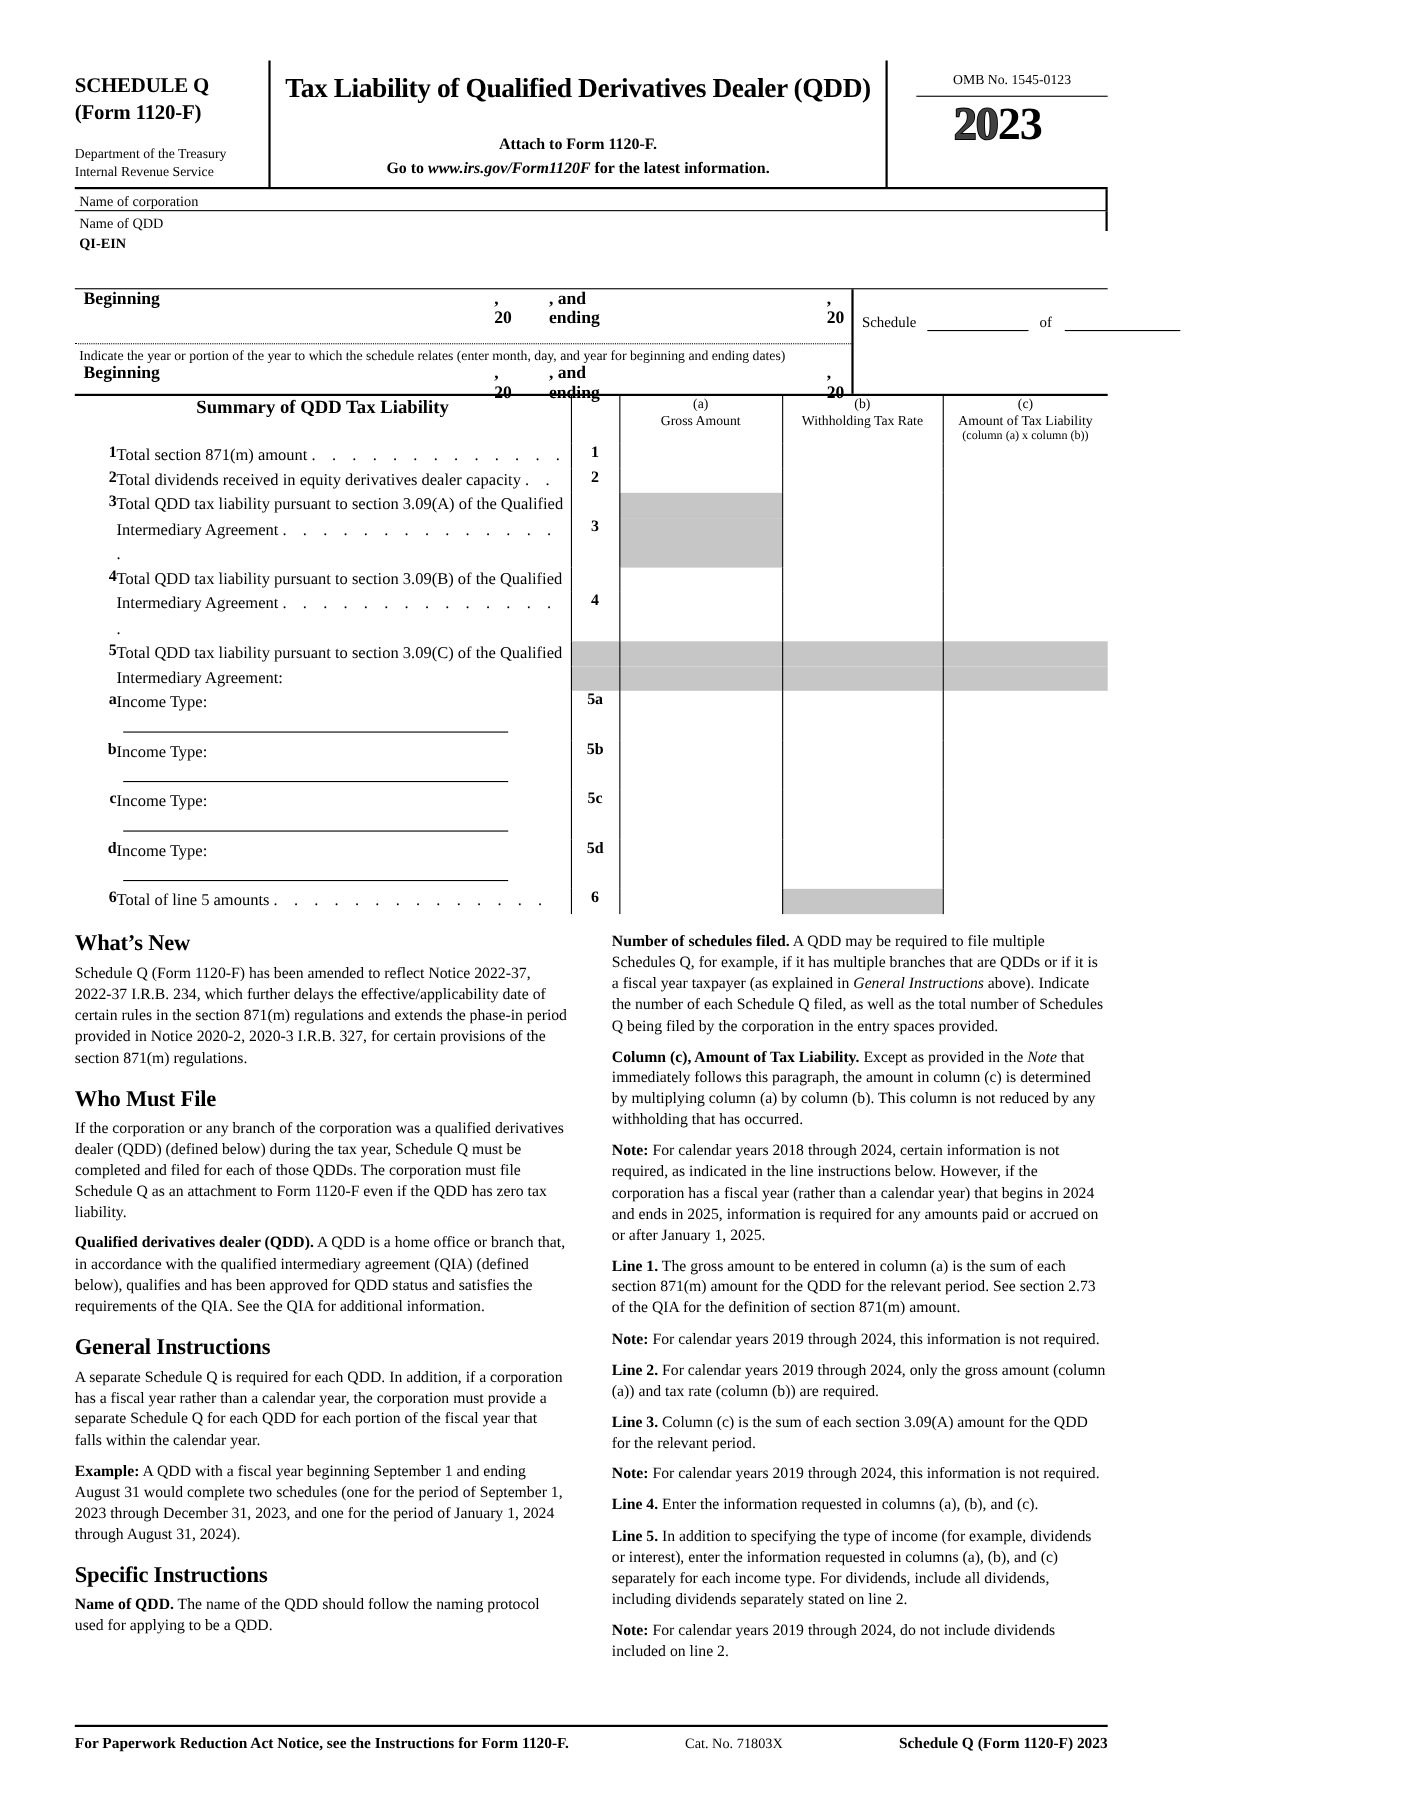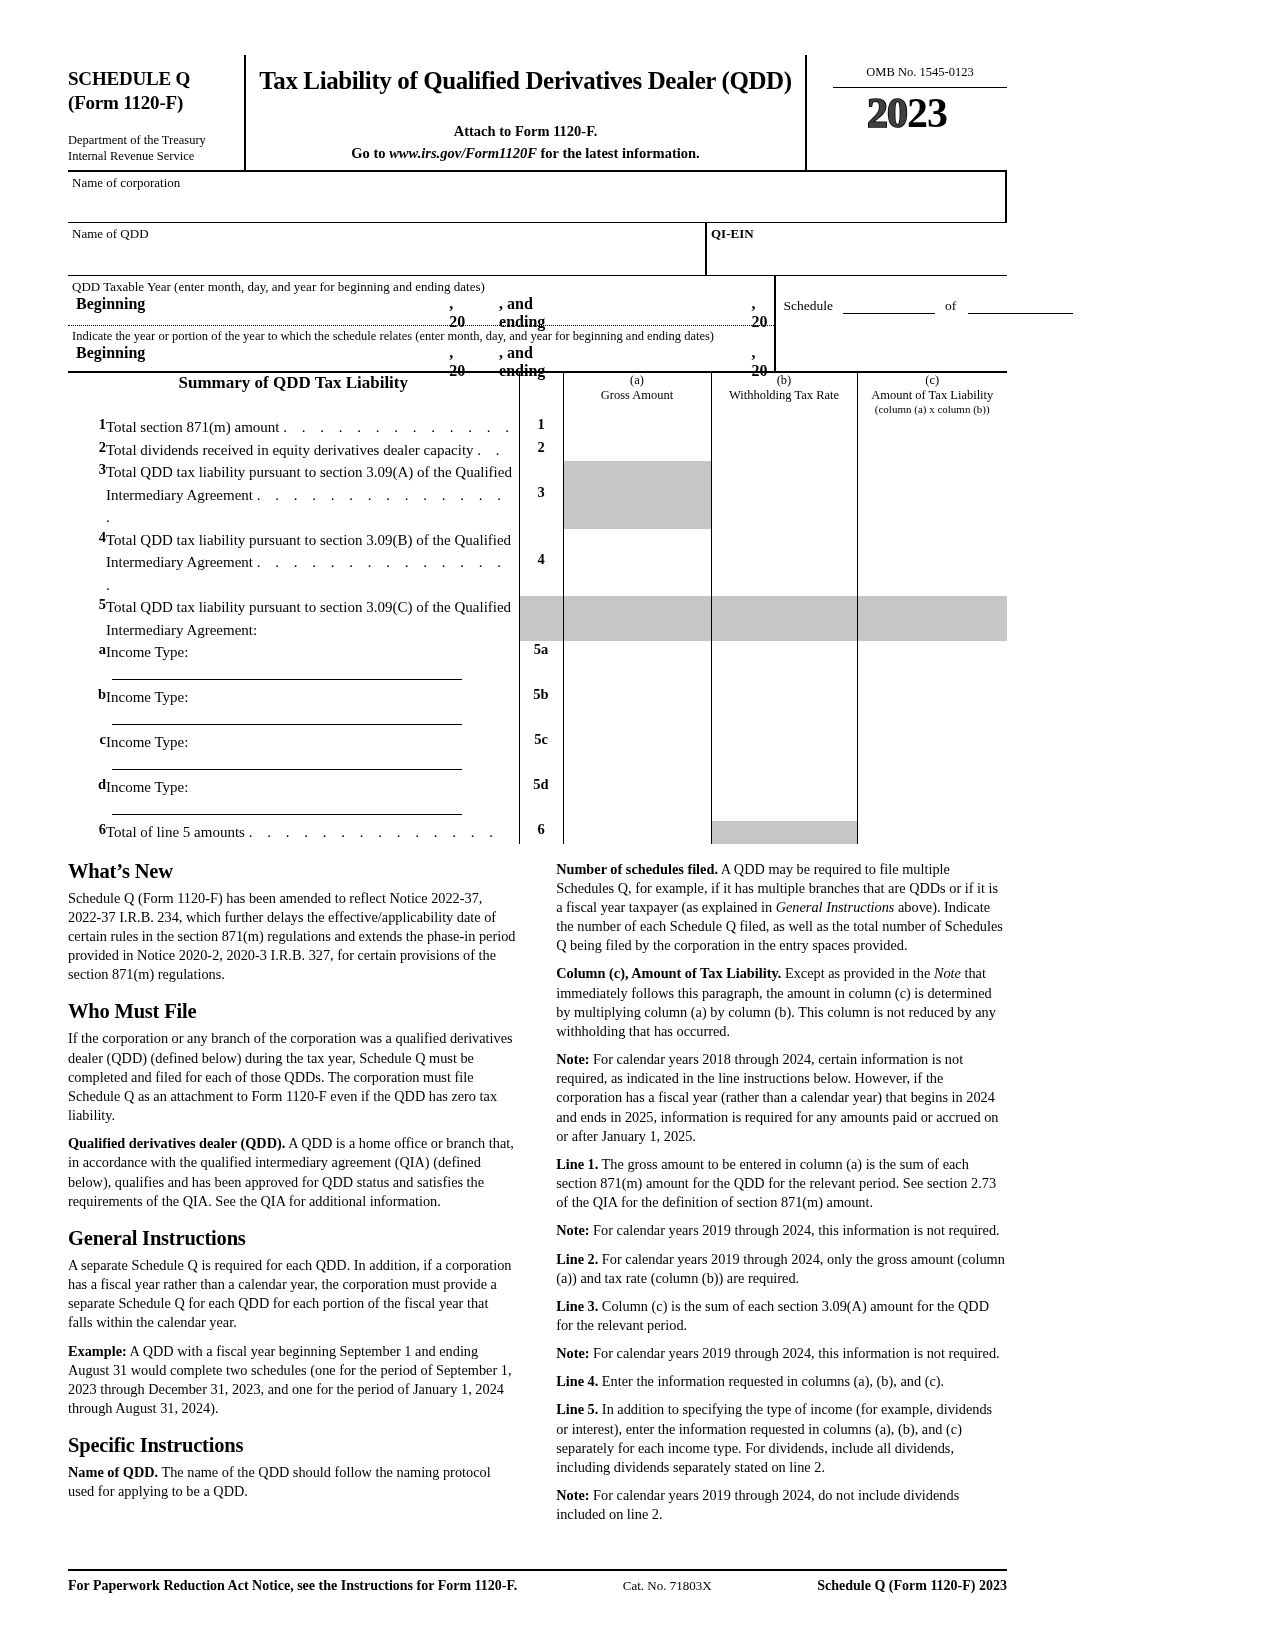--- a/index.html
+++ b/index.html
@@ -29,21 +29,21 @@
     color:#404040; -webkit-text-stroke:1.6px #000; paint-order:stroke fill;
   }
 
   
   .grid { border-bottom:2.2px solid #000; }
   .row { display:flex; }
   .cellL { flex:1; border-right:2px solid #000; position:relative; }
   .cellR { width:300px; position:relative; }
   .lbl { font-size:13px; padding:3px 0 0 4px; line-height:1.2; }
   .lbl.b { font-weight:bold; }
-  .hline { border-bottom:1.6px solid #000; }
+  .hline { border-bottom:1.6px solid #000;flex-direction:column; }
   .dotted { border-bottom:1.6px dotted #000; }
 
   .name-block { height:50px; }
   .qdd-block { height:52px; }
   .ty-block { height:50px; }
   .rel-block { height:45px; }
 
   .beg-line { display:flex; align-items:flex-start; font-size:16px; font-weight:bold; padding:0 0 3px 8px; }
   .beg-line .sp1 { width:330px; }
   .beg-line .sp2 { width:190px; }
@@ -131,21 +131,20 @@
         <div class="lbl">Name of QDD</div>
       </div>
       <div class="cellR qdd-block">
         <div class="lbl b">QI-EIN</div>
       </div>
     </div>
 
     <div class="row">
       <div class="cellL" style="display:flex; flex-direction:column;">
         <div class="ty-block dotted">
-          <div class="lbl">QDD Taxable Year (enter month, day, and year for beginning and ending dates)</div>
           <div class="beg-line">
             <span>Beginning</span>
             <span class="sp1"></span>
             <span>, 20</span>
             <span style="width:30px"></span>
             <span>, and ending</span>
             <span class="sp2"></span>
             <span>, 20</span>
           </div>
         </div>

